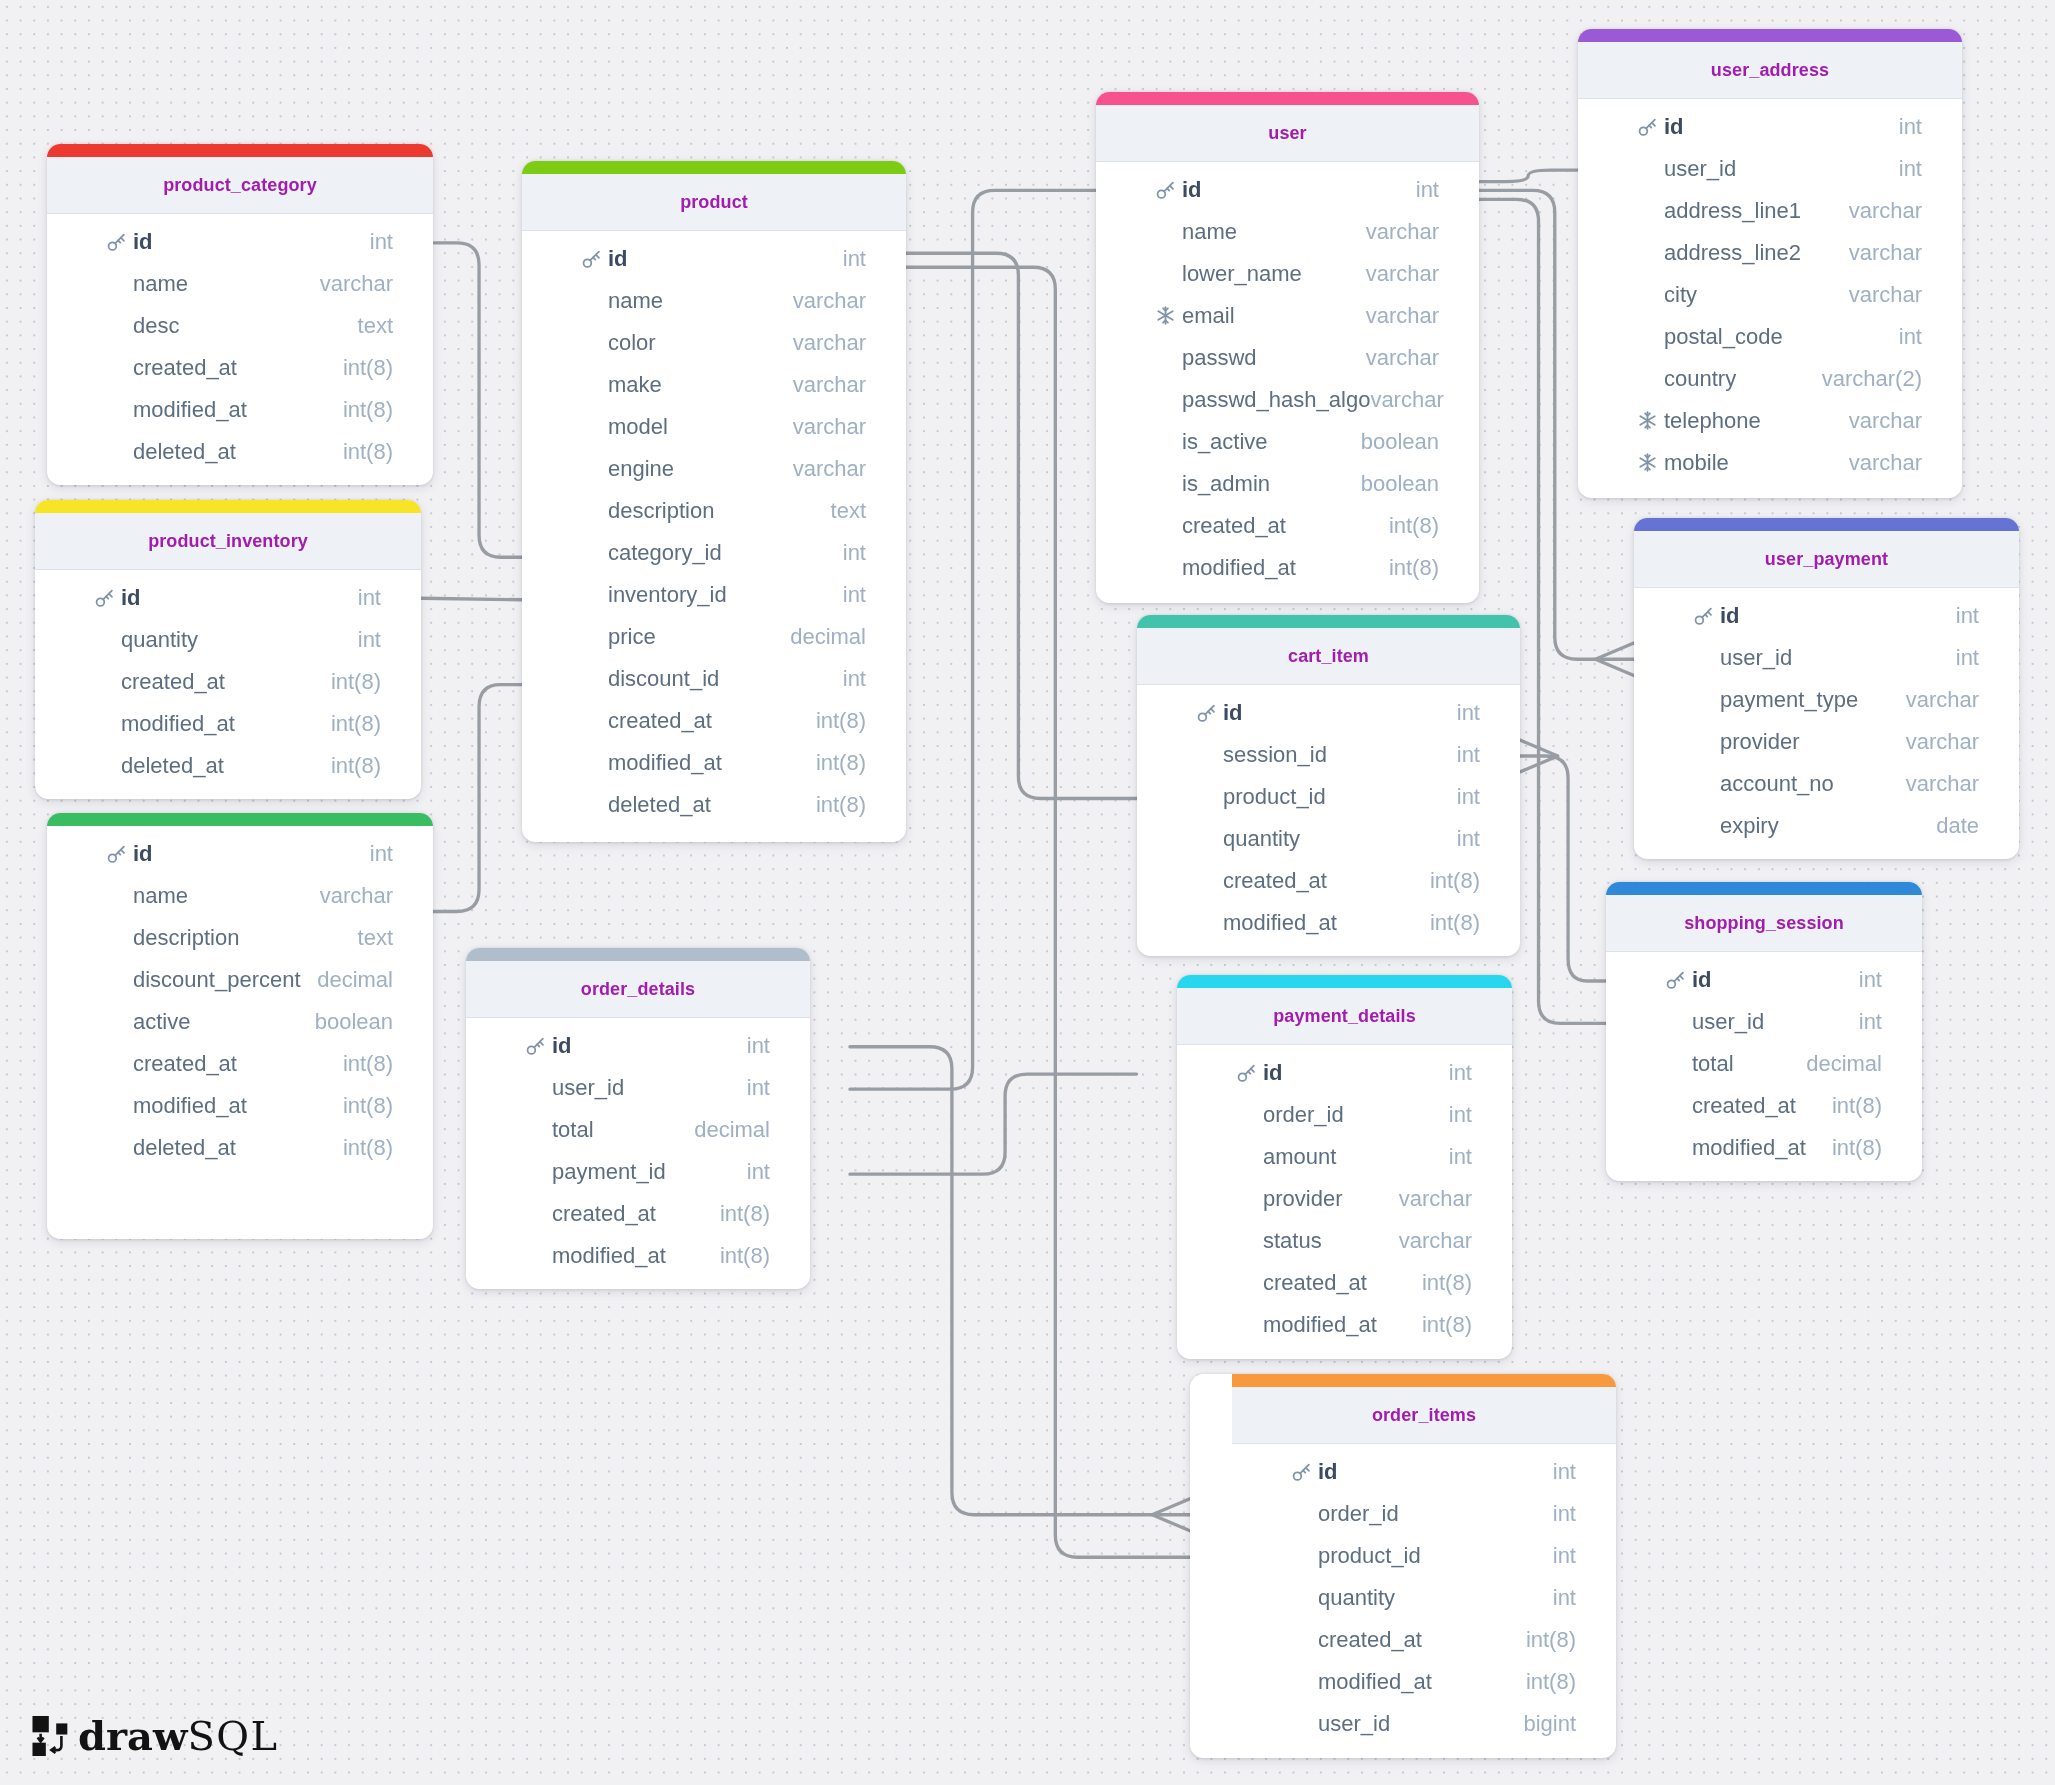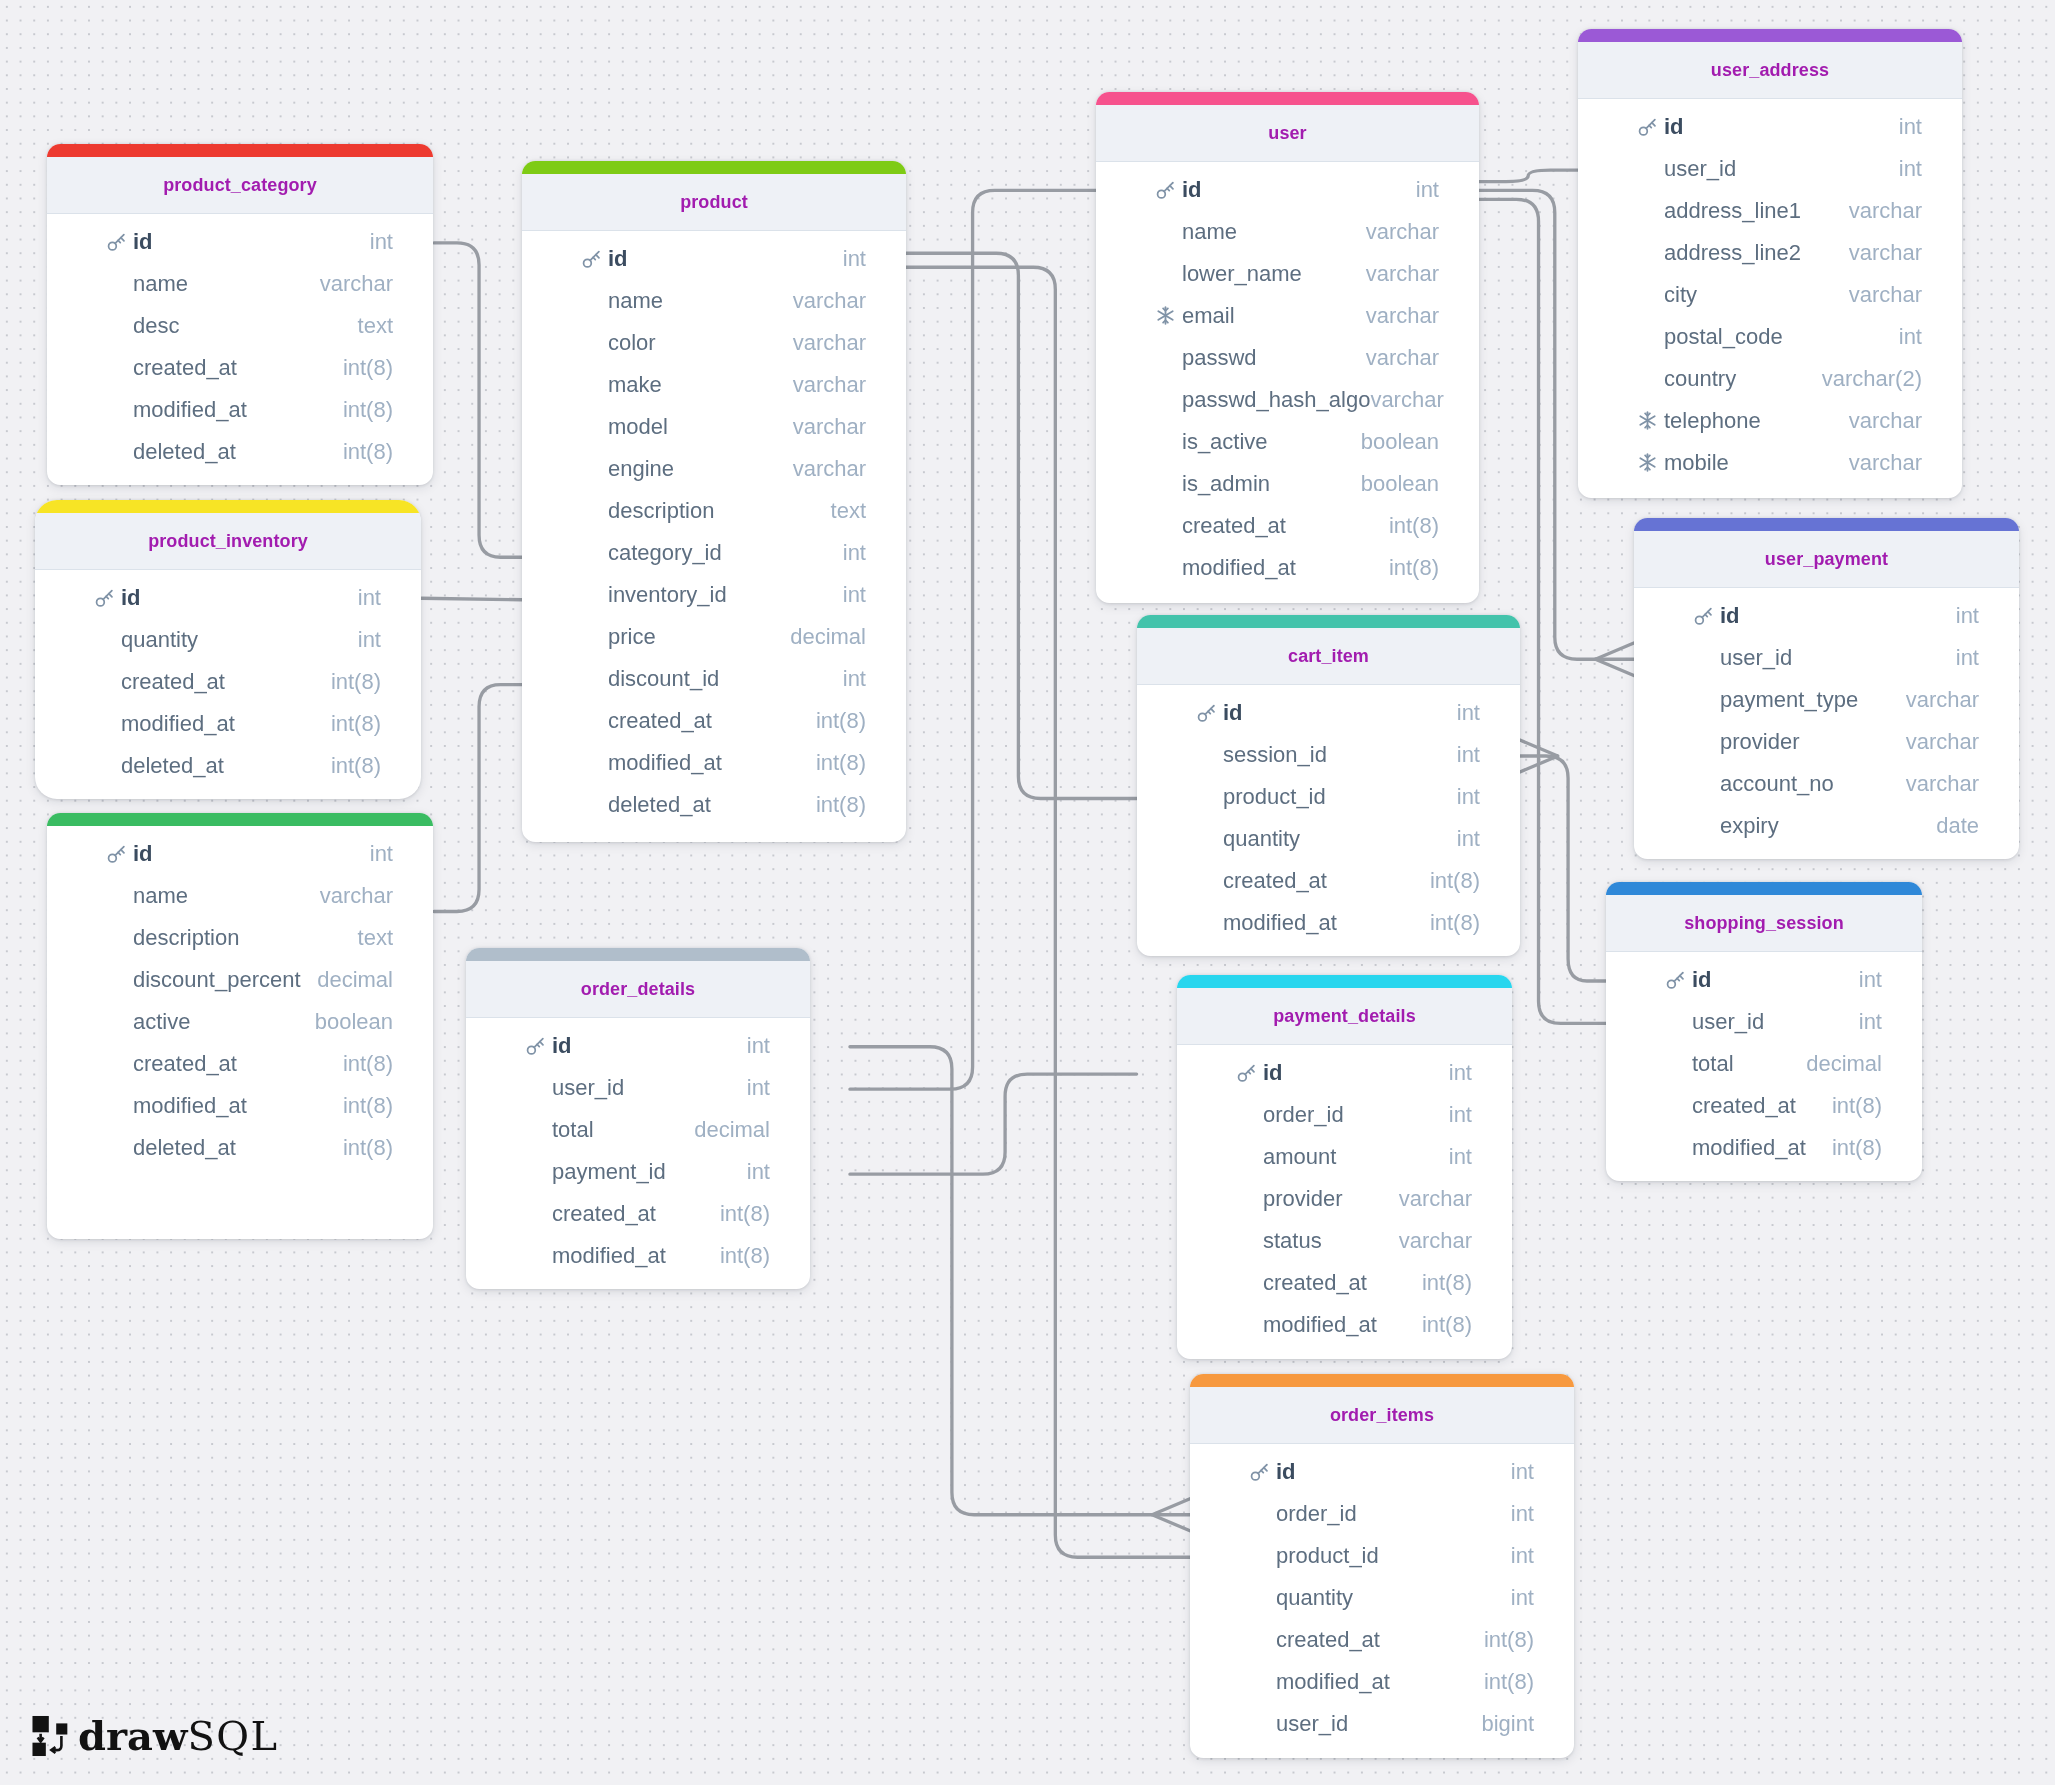--- a/index.html
+++ b/index.html
@@ -100,21 +100,21 @@
             <span class="cname">modified_at</span>
             <span class="ctype">int(8)</span>
           </div>
           <div class="row">
             <span class="icon-slot"></span>
             <span class="cname">deleted_at</span>
             <span class="ctype">int(8)</span>
           </div>
         </div>
       </div>
-      <div class="card" style="left: 35px; top: 500px; width: 386px; height: 299px; border-radius: 22px;">
+      <div class="card" style="left: 35px; top: 500px; width: 386px; height: 299px;">
         <div class="strip" style="background: rgb(247, 228, 37);"></div>
         <div class="thead">
           <div class="title">product_inventory</div>
         </div>
         <div class="rows">
           <div class="row pk">
             <span class="icon-slot">
               <svg width="22" height="22" viewBox="0 0 24 24" fill="none" stroke="#8093a7" stroke-width="1.9" stroke-linecap="round" stroke-linejoin="round">
                 <circle cx="7" cy="16.5" r="4.2"></circle>
                 <path d="M10 13.5 L19.5 4"></path>
@@ -490,21 +490,21 @@
             <span class="cname">created_at</span>
             <span class="ctype">int(8)</span>
           </div>
           <div class="row">
             <span class="icon-slot"></span>
             <span class="cname">modified_at</span>
             <span class="ctype">int(8)</span>
           </div>
         </div>
       </div>
-      <div class="card" style="left: 1190px; top: 1374px; width: 384px; height: 384px;">
+      <div class="card" style="left: 1190px; top: 1374px; width: 384px; height: 384px; padding-left: 42px;">
         <div class="strip" style="background: rgb(247, 153, 63);"></div>
         <div class="thead">
           <div class="title">order_items</div>
         </div>
         <div class="rows">
           <div class="row pk">
             <span class="icon-slot">
               <svg width="22" height="22" viewBox="0 0 24 24" fill="none" stroke="#8093a7" stroke-width="1.9" stroke-linecap="round" stroke-linejoin="round">
                 <circle cx="7" cy="16.5" r="4.2"></circle>
                 <path d="M10 13.5 L19.5 4"></path>

